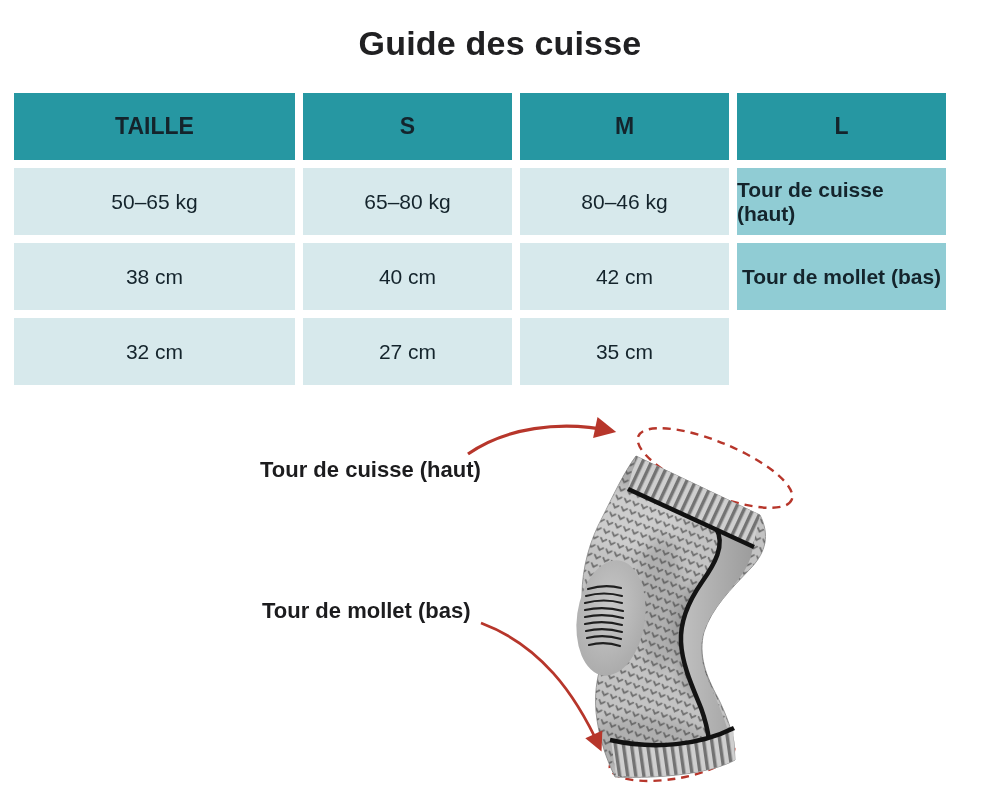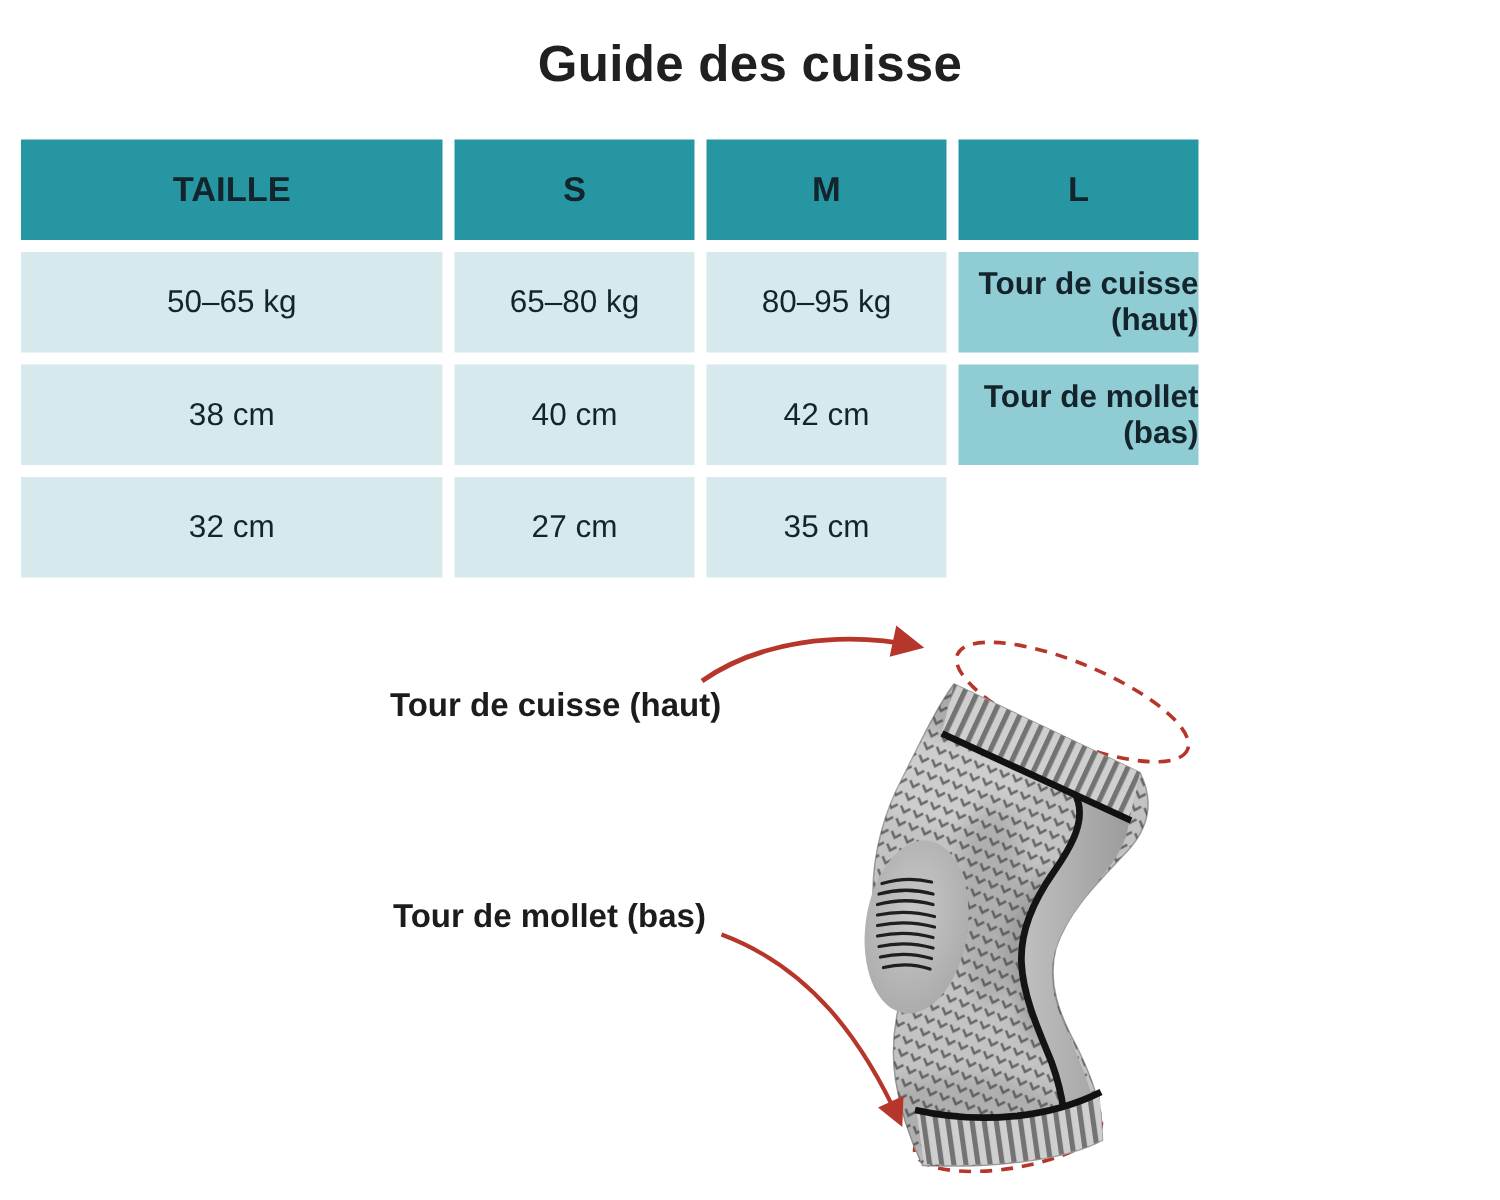--- a/index.html
+++ b/index.html
@@ -5,22 +5,22 @@
   html,body{margin:0;padding:0;background:#ffffff;}
   .page{
     position:relative;width:1000px;height:800px;background:#fff;overflow:hidden;
     font-family:"Liberation Sans",sans-serif;color:var(--text-dark,#14242c);
   }
   .title{
     position:absolute;top:24px;left:0;width:1000px;text-align:center;margin:0;
     font-size:34px;font-weight:700;color:var(--title-color,#202022);letter-spacing:.2px;
   }
   .size-table{
-    position:absolute;left:14px;top:93px;width:785px;
-    display:grid;grid-template-columns:281px 1fr 1fr 1fr;grid-auto-rows:67px;gap:8px;text-align:right;
+    position:absolute;left:14px;top:93px;width:932px;
+    display:grid;grid-template-columns:281px 1fr 1fr 1fr;grid-auto-rows:67px;gap:8px;
   }
   .cell{display:flex;align-items:center;justify-content:center;font-size:21px;}
   .cell.th{background:var(--header-teal,#2697a2);font-weight:700;font-size:23px;}
   .cell.rowlabel{background:var(--label-teal,#90ccd4);font-weight:700;}
   .cell.val{background:var(--cell-teal,#d7e9ec);font-weight:400;}
   .fig-label{
     position:absolute;font-size:22px;font-weight:700;color:#1c1c1e;white-space:nowrap;
   }
   .fig-label.thigh{left:260px;top:457px;}
   .fig-label.calf{left:262px;top:598px;}
@@ -37,21 +37,21 @@
   <h1 class="title">Guide des cuisse</h1>
 
   <div class="size-table">
     <div class="cell th">TAILLE</div>
     <div class="cell th">S</div>
     <div class="cell th">M</div>
     <div class="cell th">L</div>
 
     <div class="cell val">50–65 kg</div>
     <div class="cell val">65–80 kg</div>
-    <div class="cell val">80–95 kg</div>
+    <div class="cell val">80–46 kg</div>
 
     <div class="cell rowlabel">Tour de cuisse (haut)</div>
     <div class="cell val">38 cm</div>
     <div class="cell val">40 cm</div>
     <div class="cell val">42 cm</div>
 
     <div class="cell rowlabel">Tour de mollet (bas)</div>
     <div class="cell val">32 cm</div>
     <div class="cell val">27 cm</div>
     <div class="cell val">35 cm</div>

